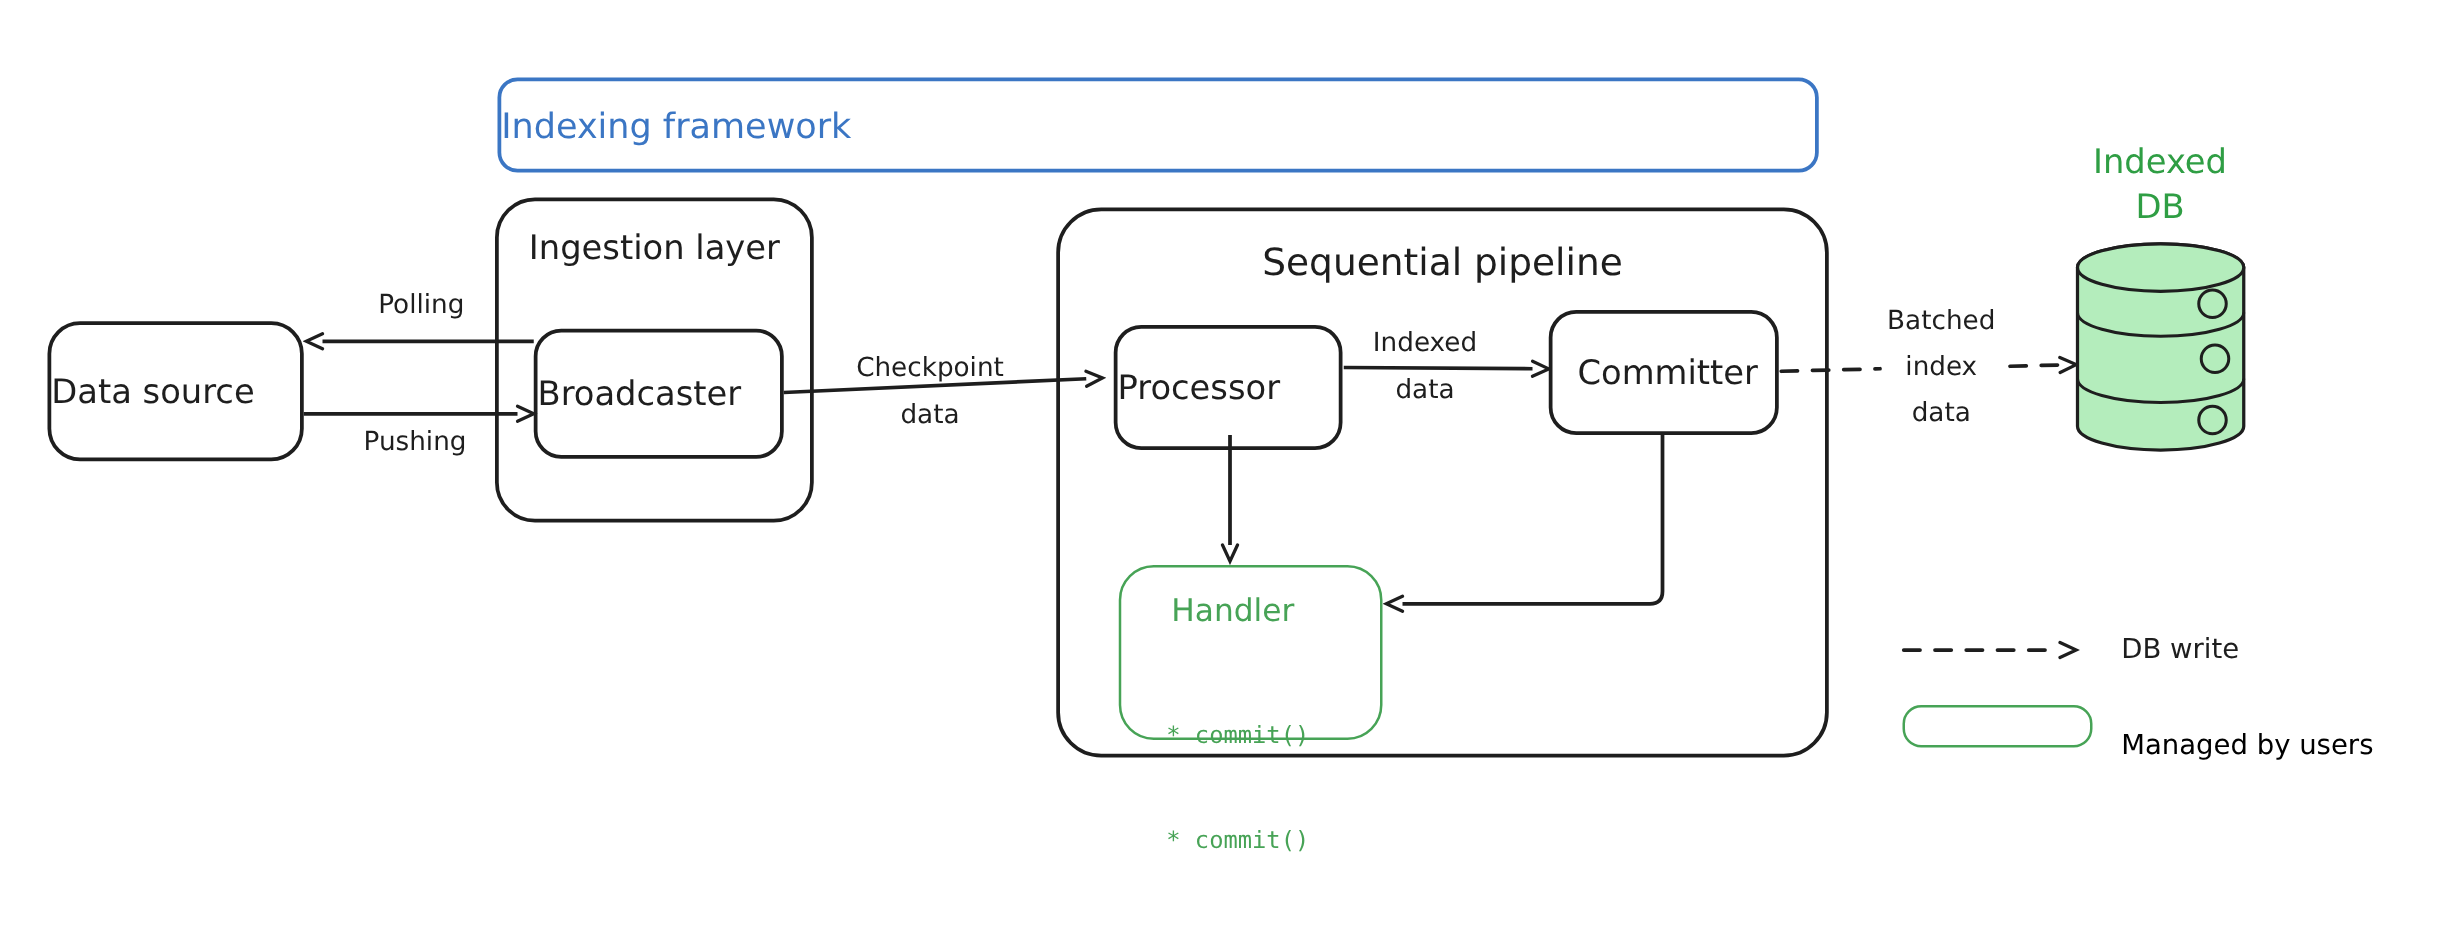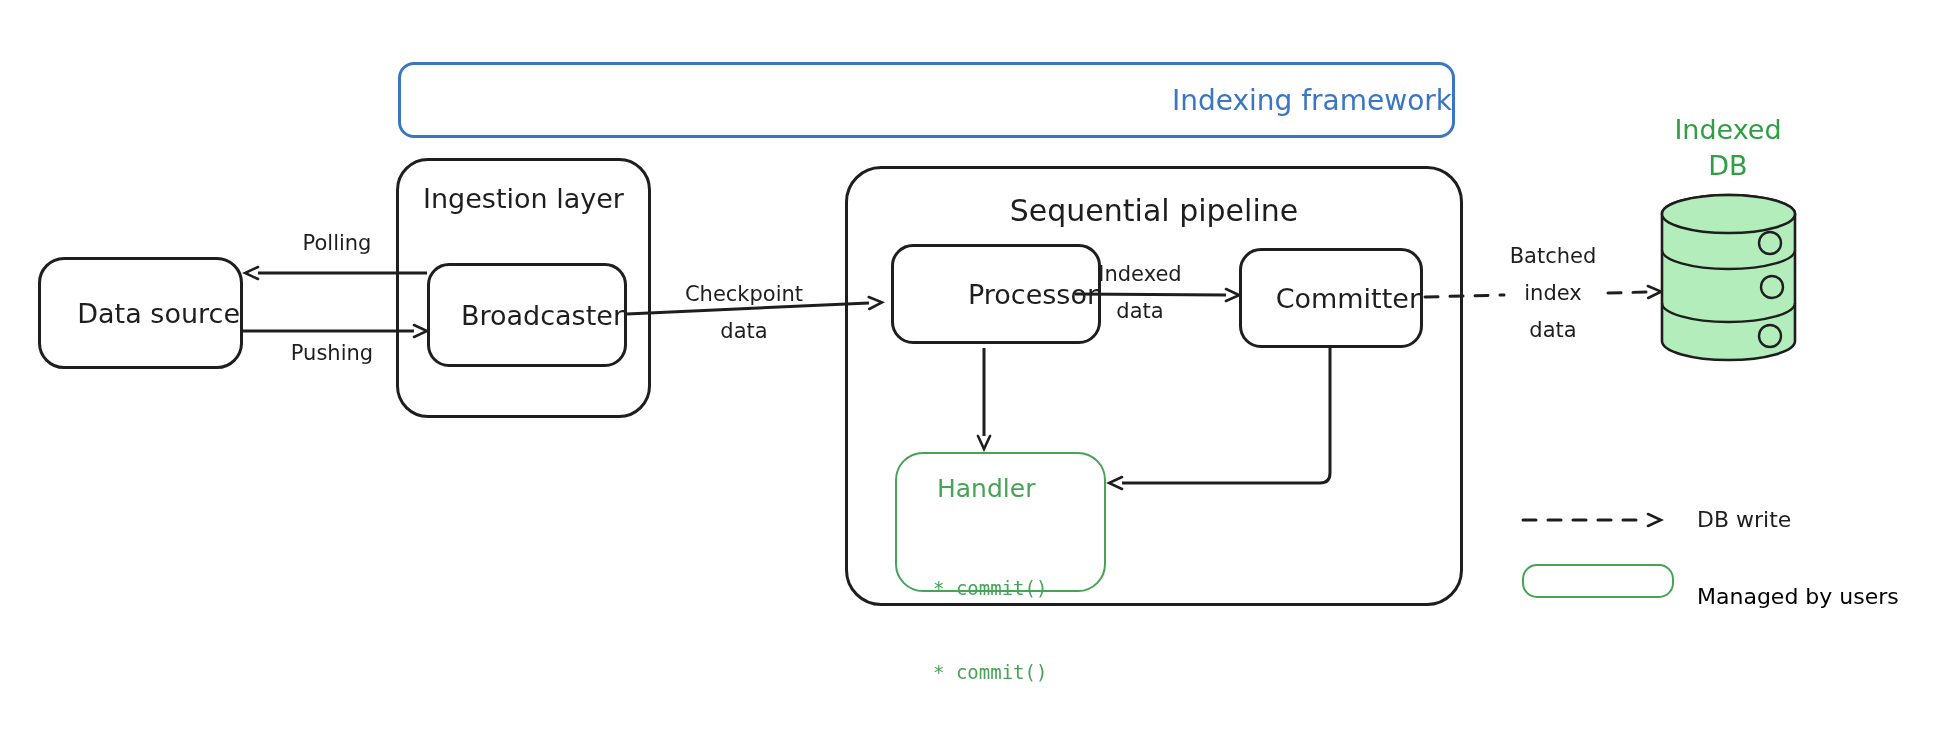--- a/index.html
+++ b/index.html
@@ -2,39 +2,39 @@
 <html><head>
 <meta charset="utf-8">
 <style>
   html,body{margin:0;padding:0;background:#ffffff;}
   .canvas{
     position:relative;width:1950px;height:744px;background:#ffffff;
     font-family:"DejaVu Sans", sans-serif;color:#1e1e1e;overflow:hidden;
   }
   .abs{position:absolute;box-sizing:border-box;}
   .box{position:absolute;box-sizing:border-box;border:3px solid #1e1e1e;background:transparent;}
-  .flexc{display:flex;align-items:center;justify-content:flex-end;}
+  .flexc{display:flex;align-items:center;justify-content:flex-start;}
   .lbl{position:absolute;white-space:nowrap;line-height:1;}
   .lbl-center{text-align:center;}
   svg.layer{position:absolute;left:0;top:0;width:1950px;height:744px;}
 
   
   #frame{left:398px;top:62px;width:1057px;height:76px;border:3px solid #3b76c4;border-radius:16px;}
   #frame .t{color:#3b76c4;font-size:28px;}
 
   
   #datasource{left:38px;top:257px;width:205px;height:112px;border-radius:26px;font-size:27px;}
   #ingestion{left:396px;top:158px;width:255px;height:260px;border-radius:32px;}
   #ingestion .t{position:absolute;left:0;top:22px;width:100%;text-align:center;font-size:27px;}
   #broadcaster{left:427px;top:263px;width:200px;height:104px;border-radius:22px;font-size:27px;}
 
   
   #pipeline{left:845px;top:166px;width:618px;height:440px;border-radius:36px;}
   #pipeline .t{position:absolute;left:0;top:24px;width:100%;text-align:center;font-size:30px;}
-  #processor{left:891px;top:244px;width:210px;height:100px;border-radius:22px;font-size:27px;}
+  #processor{left:891px;top:260px;width:183px;height:100px;border-radius:22px;font-size:27px;}
   #committer{left:1239px;top:248px;width:184px;height:100px;border-radius:22px;font-size:27px;padding-left:20px;}
 
   
   #handler{left:895px;top:452px;width:211px;height:140px;border:2.5px solid #47a356;border-radius:28px;text-decoration:underline;}
   #handler .t{position:absolute;left:40px;top:20px;font-size:25px;color:#47a356;}
   #handler .methods{position:absolute;left:36px;top:64px;font-family:"DejaVu Sans Mono", monospace;
                     font-size:19px;color:#47a356;line-height:28px;white-space:pre;}
 
   
   .edge{font-size:21px;color:#1e1e1e;}

